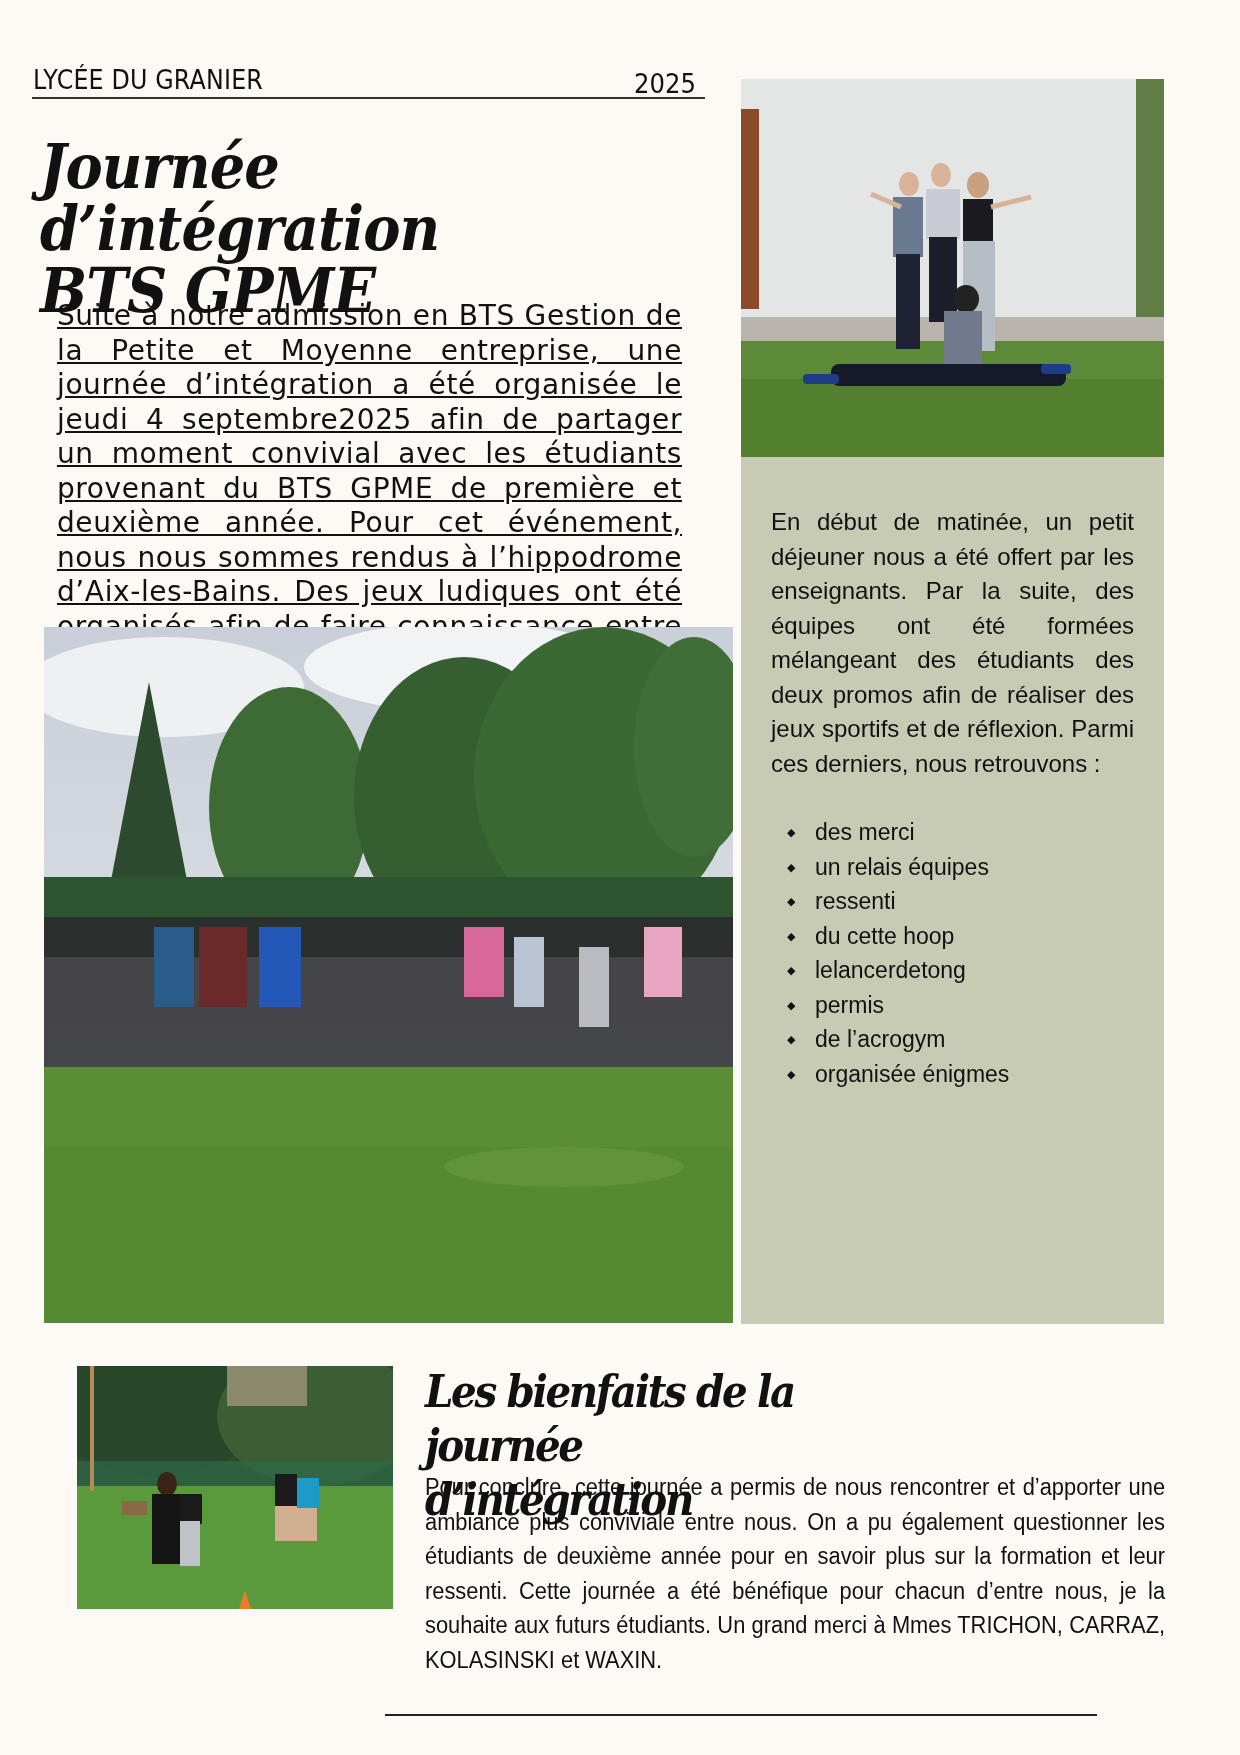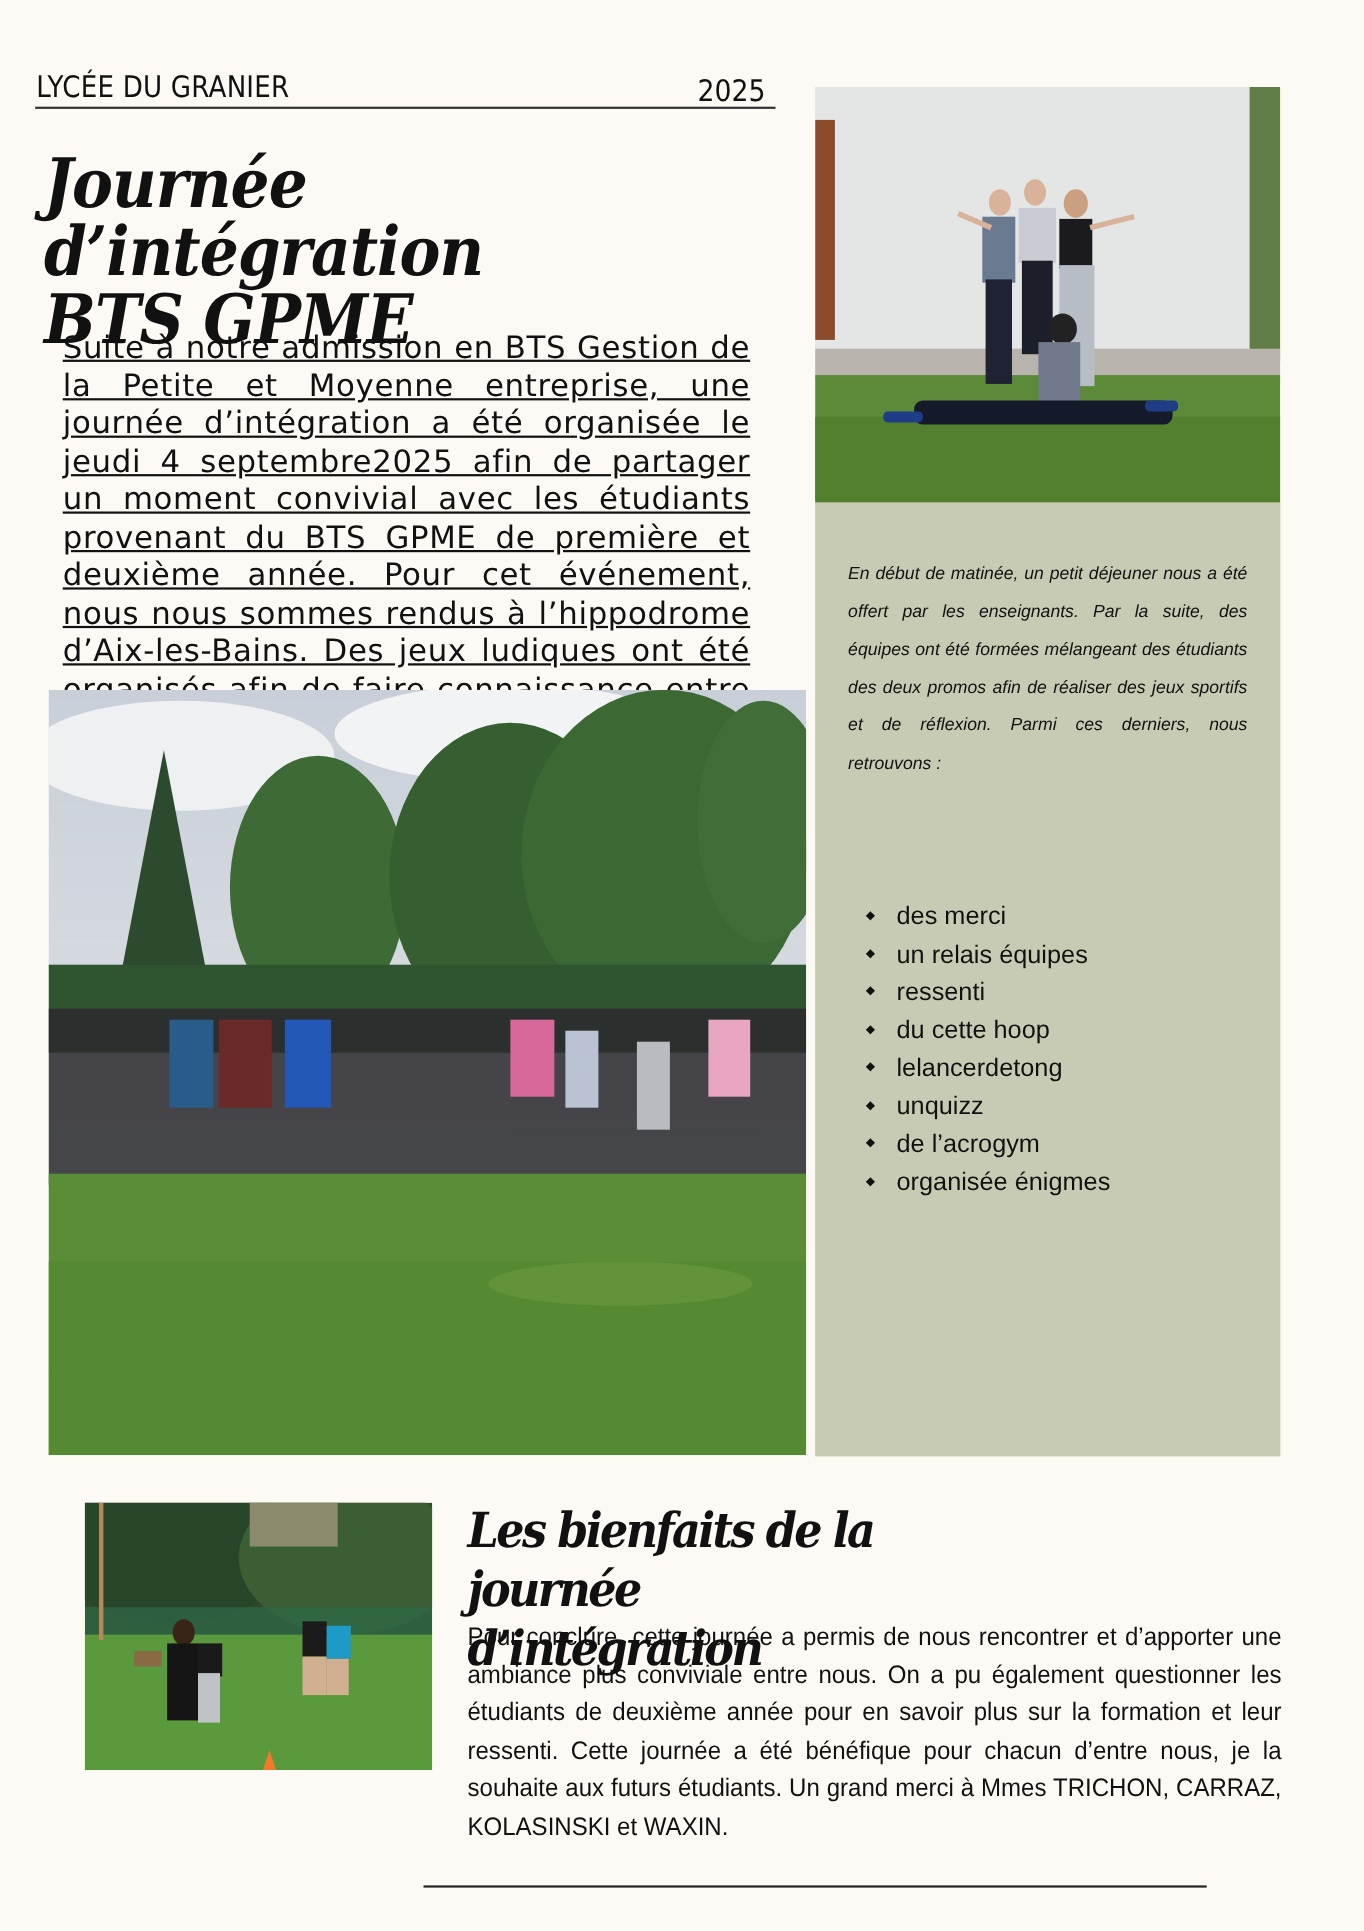--- a/index.html
+++ b/index.html
@@ -34,22 +34,22 @@
     .photo { overflow: hidden; }
     .photo svg { display: block; width: 100%; height: 100%; }
     .photo-acrogym { left: 741px; top: 79px; width: 423px; height: 378px; }
     .photo-group { left: 44px; top: 627px; width: 689px; height: 696px; }
     .photo-relay { left: 77px; top: 1366px; width: 316px; height: 243px; }
 
     
     .sage { left: 741px; top: 457px; width: 423px; height: 867px; background: #c8cbb4; }
     .sage-text {
       left: 771px; top: 505px; width: 363px;
-      font-family: "Liberation Sans", sans-serif; font-size: 16px; line-height: 34.5px;
-      text-align: justify; color: #111; font-style: italic;
+      font-family: "Liberation Sans", sans-serif; font-size: 24px; line-height: 34.5px;
+      text-align: justify; color: #111;
     }
     .games { left: 785px; top: 815px; margin: 0; padding: 0; list-style: none; }
     .games li {
       font-family: "Liberation Sans", sans-serif; font-size: 23px; line-height: 34.5px;
       position: relative; padding-left: 30px; color: #111;
     }
     .games li .bullet { position: absolute; left: 2px; top: 0; font-size: 11px; }
 
     
     .h2 {
@@ -109,21 +109,21 @@
 </div>
 
 <div class="abs sage"></div>
 <div class="abs sage-text">En début de matinée, un petit déjeuner nous a été offert par les enseignants. Par la suite, des équipes ont été formées mélangeant des étudiants des deux promos afin de réaliser des jeux sportifs et de réflexion. Parmi ces derniers, nous retrouvons :</div>
 <ul class="abs games">
   <li><span class="bullet">◆</span><span>des merci</span></li>
   <li><span class="bullet">◆</span><span>un relais équipes</span></li>
   <li><span class="bullet">◆</span><span>ressenti</span></li>
   <li><span class="bullet">◆</span><span>du cette hoop</span></li>
   <li><span class="bullet">◆</span><span>lelancerdetong</span></li>
-  <li><span class="bullet">◆</span><span>unquizz</span></li>
+  <li><span class="bullet">◆</span><span>permis</span></li>
   <li><span class="bullet">◆</span><span>de l’acrogym</span></li>
   <li><span class="bullet">◆</span><span>organisée énigmes</span></li>
 </ul>
 
 <div class="abs photo photo-group" role="img" aria-label="Photo: group of students standing on grass in front of trees">
   <svg viewBox="0 0 689 696" preserveAspectRatio="none">
     <defs>
       <linearGradient id="sky" x1="0" y1="0" x2="0" y2="1">
         <stop offset="0" stop-color="#c9cfd8"></stop>
         <stop offset="1" stop-color="#e9ecef"></stop>

